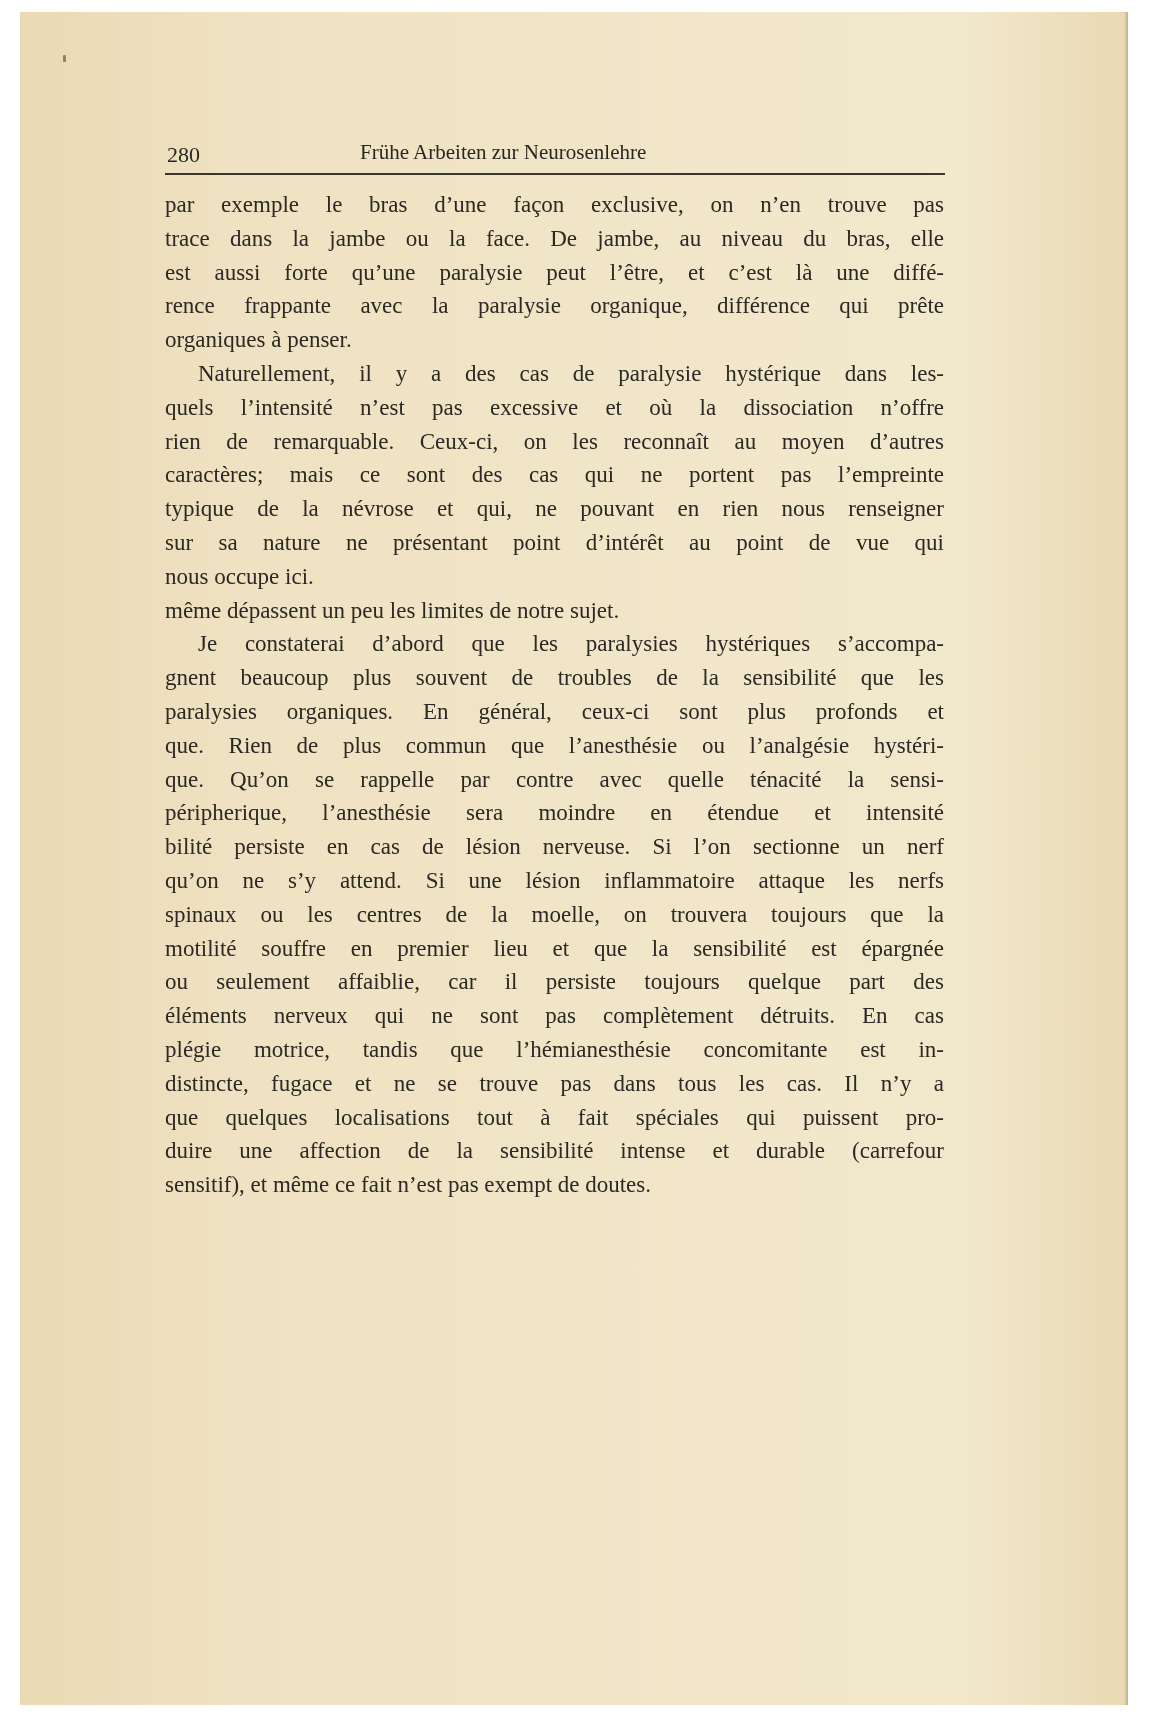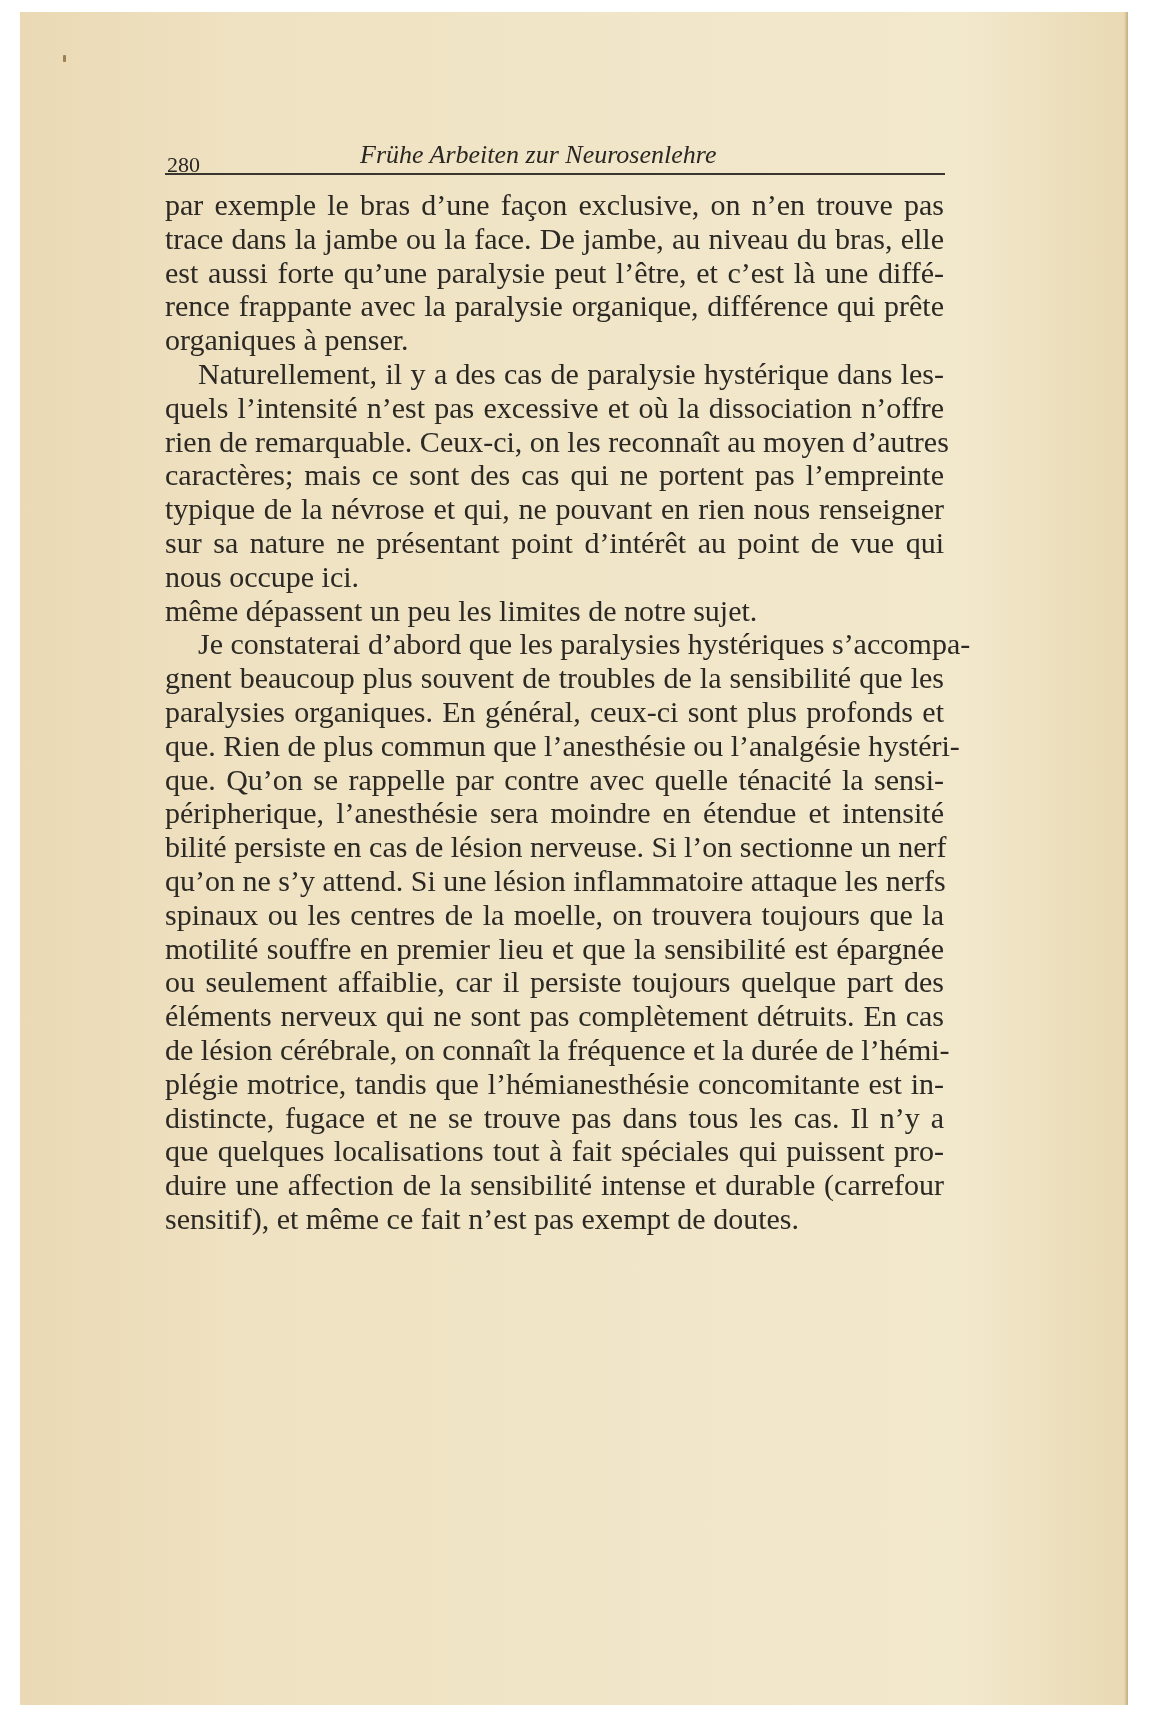--- a/index.html
+++ b/index.html
@@ -44,45 +44,44 @@
     left: 145px;
     top: 140px;
     width: 788px;
     height: 30px;
     font-family: "Liberation Serif", "DejaVu Serif", serif;
     color: #2a2722;
   }
   .page-number {
     position: absolute;
     left: 22px;
-    top: 12px;
+    top: 2px;
     font-size: 22px;
   }
   .running-title {
     position: absolute;
     left: 215px;
     top: 0px;
-    font-size: 26px;
-    font-style: italic;
+    font-size: 21px;
   }
   .head-rule {
     position: absolute;
     left: 165px;
     top: 173px;
     width: 780px;
     height: 2px;
     background: #3a362f;
   }
   .body-text {
     position: absolute;
     left: 165px;
     top: 188px;
     width: 779px;
     font-family: "Liberation Serif", "DejaVu Serif", serif;
-    font-size: 30px;
+    font-size: 23px;
     color: #2c2924;
   }
   .line {
     height: 33.8px;
     line-height: 33.8px;
     white-space: nowrap;
     text-align: justify;
     text-align-last: justify;
   }
   .line.last {
@@ -136,20 +135,19 @@
     <div class="line">paralysies organiques. En général, ceux-ci sont plus profonds et</div>
     <div class="line">que. Rien de plus commun que l’anesthésie ou l’analgésie hystéri-</div>
     <div class="line">que. Qu’on se rappelle par contre avec quelle ténacité la sensi-</div>
     <div class="line">péripherique, l’anesthésie sera moindre en étendue et intensité</div>
     <div class="line">bilité persiste en cas de lésion nerveuse. Si l’on sectionne un nerf</div>
     <div class="line">qu’on ne s’y attend. Si une lésion inflammatoire attaque les nerfs</div>
     <div class="line">spinaux ou les centres de la moelle, on trouvera toujours que la</div>
     <div class="line">motilité souffre en premier lieu et que la sensibilité est épargnée</div>
     <div class="line">ou seulement affaiblie, car il persiste toujours quelque part des</div>
     <div class="line">éléments nerveux qui ne sont pas complètement détruits. En cas</div>
-    <div class="line">de lésion cérébrale, on connaît la fréquence et la durée de l’hémi-</div>
     <div class="line">plégie motrice, tandis que l’hémianesthésie concomitante est in-</div>
     <div class="line">distincte, fugace et ne se trouve pas dans tous les cas. Il n’y a</div>
     <div class="line">que quelques localisations tout à fait spéciales qui puissent pro-</div>
     <div class="line">duire une affection de la sensibilité intense et durable (carrefour</div>
     <div class="line last">sensitif), et même ce fait n’est pas exempt de doutes.</div>
   </div>
 </div>
 
 </body></html>

